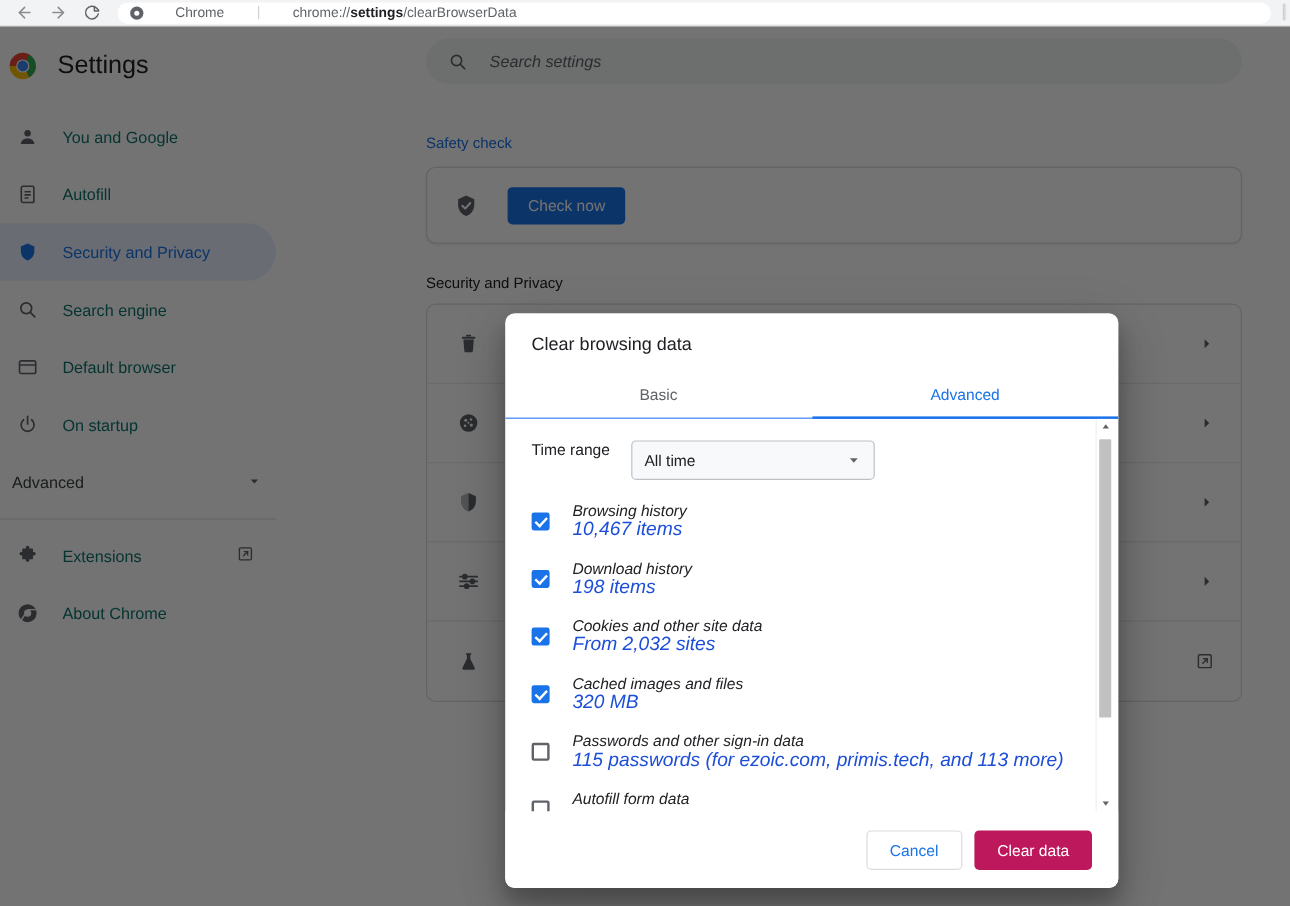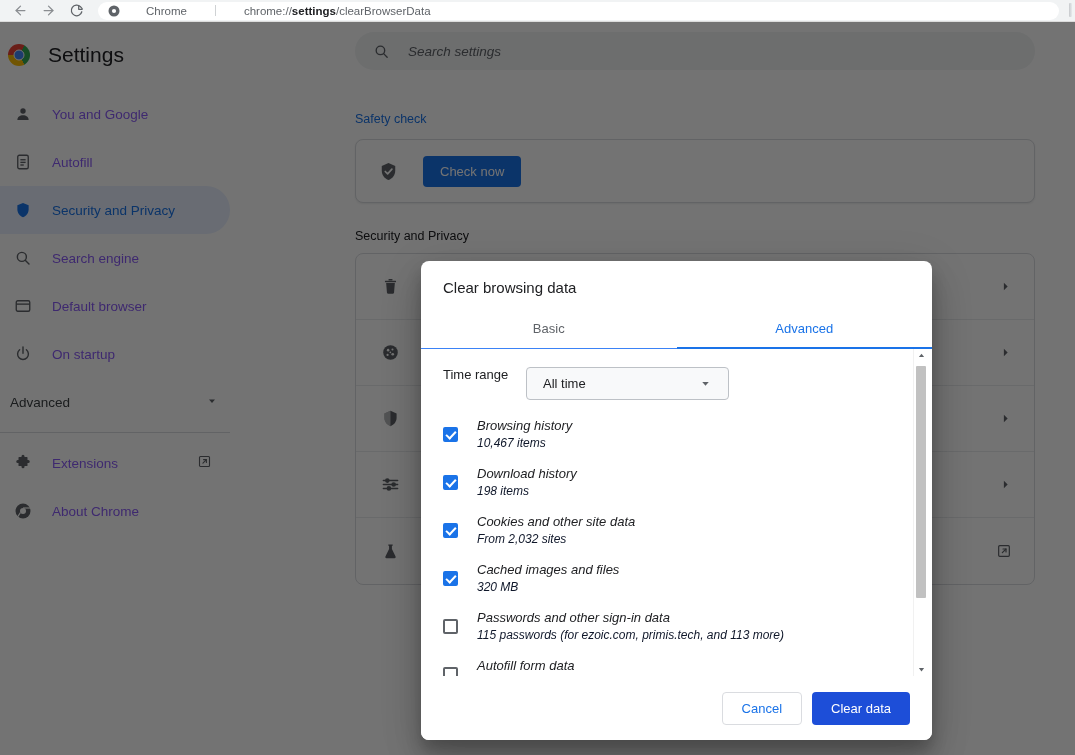--- a/index.html
+++ b/index.html
@@ -117,21 +117,21 @@
     color: #202124;
     font-weight: 400;
   }
   .nav-list { margin-top: 14px; }
   .nav-item {
     display: flex; align-items: center;
     height: 48px;
     padding-left: 12px;
     border-radius: 0 24px 24px 0;
     margin-right: 70px;
-    color: #8b5cf6;
+    color: #0f766e;
     font-size: 13.5px;
     cursor: pointer;
   }
   .nav-item .ico {
     width: 22px; height: 22px;
     margin-right: 18px;
     flex: none;
     display: flex; align-items: center; justify-content: center;
     color: #5f6368;
   }
@@ -308,21 +308,21 @@
     color: #202124;
     width: 83px;
   }
   .select-box {
     width: 203px;
     height: 33px;
     border: 1px solid #bdc1c6;
     border-radius: 4px;
     background: #f8f9fa;
     display: flex; align-items: center;
-    padding: 0 16px;
+    padding: 0 10px;
     font-size: 13px;
     color: #202124;
     cursor: pointer;
   }
   .select-box .arrow {
     margin-left: auto;
     color: #5f6368;
     display: flex;
   }
   .cb-item {
@@ -349,21 +349,21 @@
     content: "";
     position: absolute;
     left: 3px; top: 0px;
     width: 4px; height: 8px;
     border: solid #ffffff;
     border-width: 0 2px 2px 0;
     transform: rotate(43deg);
   }
   .cb-texts { flex: 1; min-width: 0; font-style: italic; }
   .cb-title { font-size: 13px; color: #202124; }
-  .cb-sub { font-size: 12px; color: #0f172a; margin-top: 4px; }
+  .cb-sub { font-size: 16px; color: #1d4ed8; margin-top: 4px; }
 
   
   .dlg-sb {
     position: absolute;
     right: 4px; top: 0;
     width: 15px; bottom: 0;
     background: #ffffff;
     border-left: 1px solid #f1f1f1;
   }
   .sb-btn {
@@ -401,21 +401,21 @@
     color: #1a73e8;
     font-size: 13px;
     font-family: inherit;
     cursor: pointer;
   }
   .btn-filled {
     height: 33px;
     padding: 0 19px;
     border: none;
     border-radius: 4px;
-    background: #1d4ed8;
+    background: #be185d;
     color: #ffffff;
     font-size: 13px;
     font-family: inherit;
     cursor: pointer;
   }
 </style>
 </head>
 <body>
 
 <div class="browser-bar">

